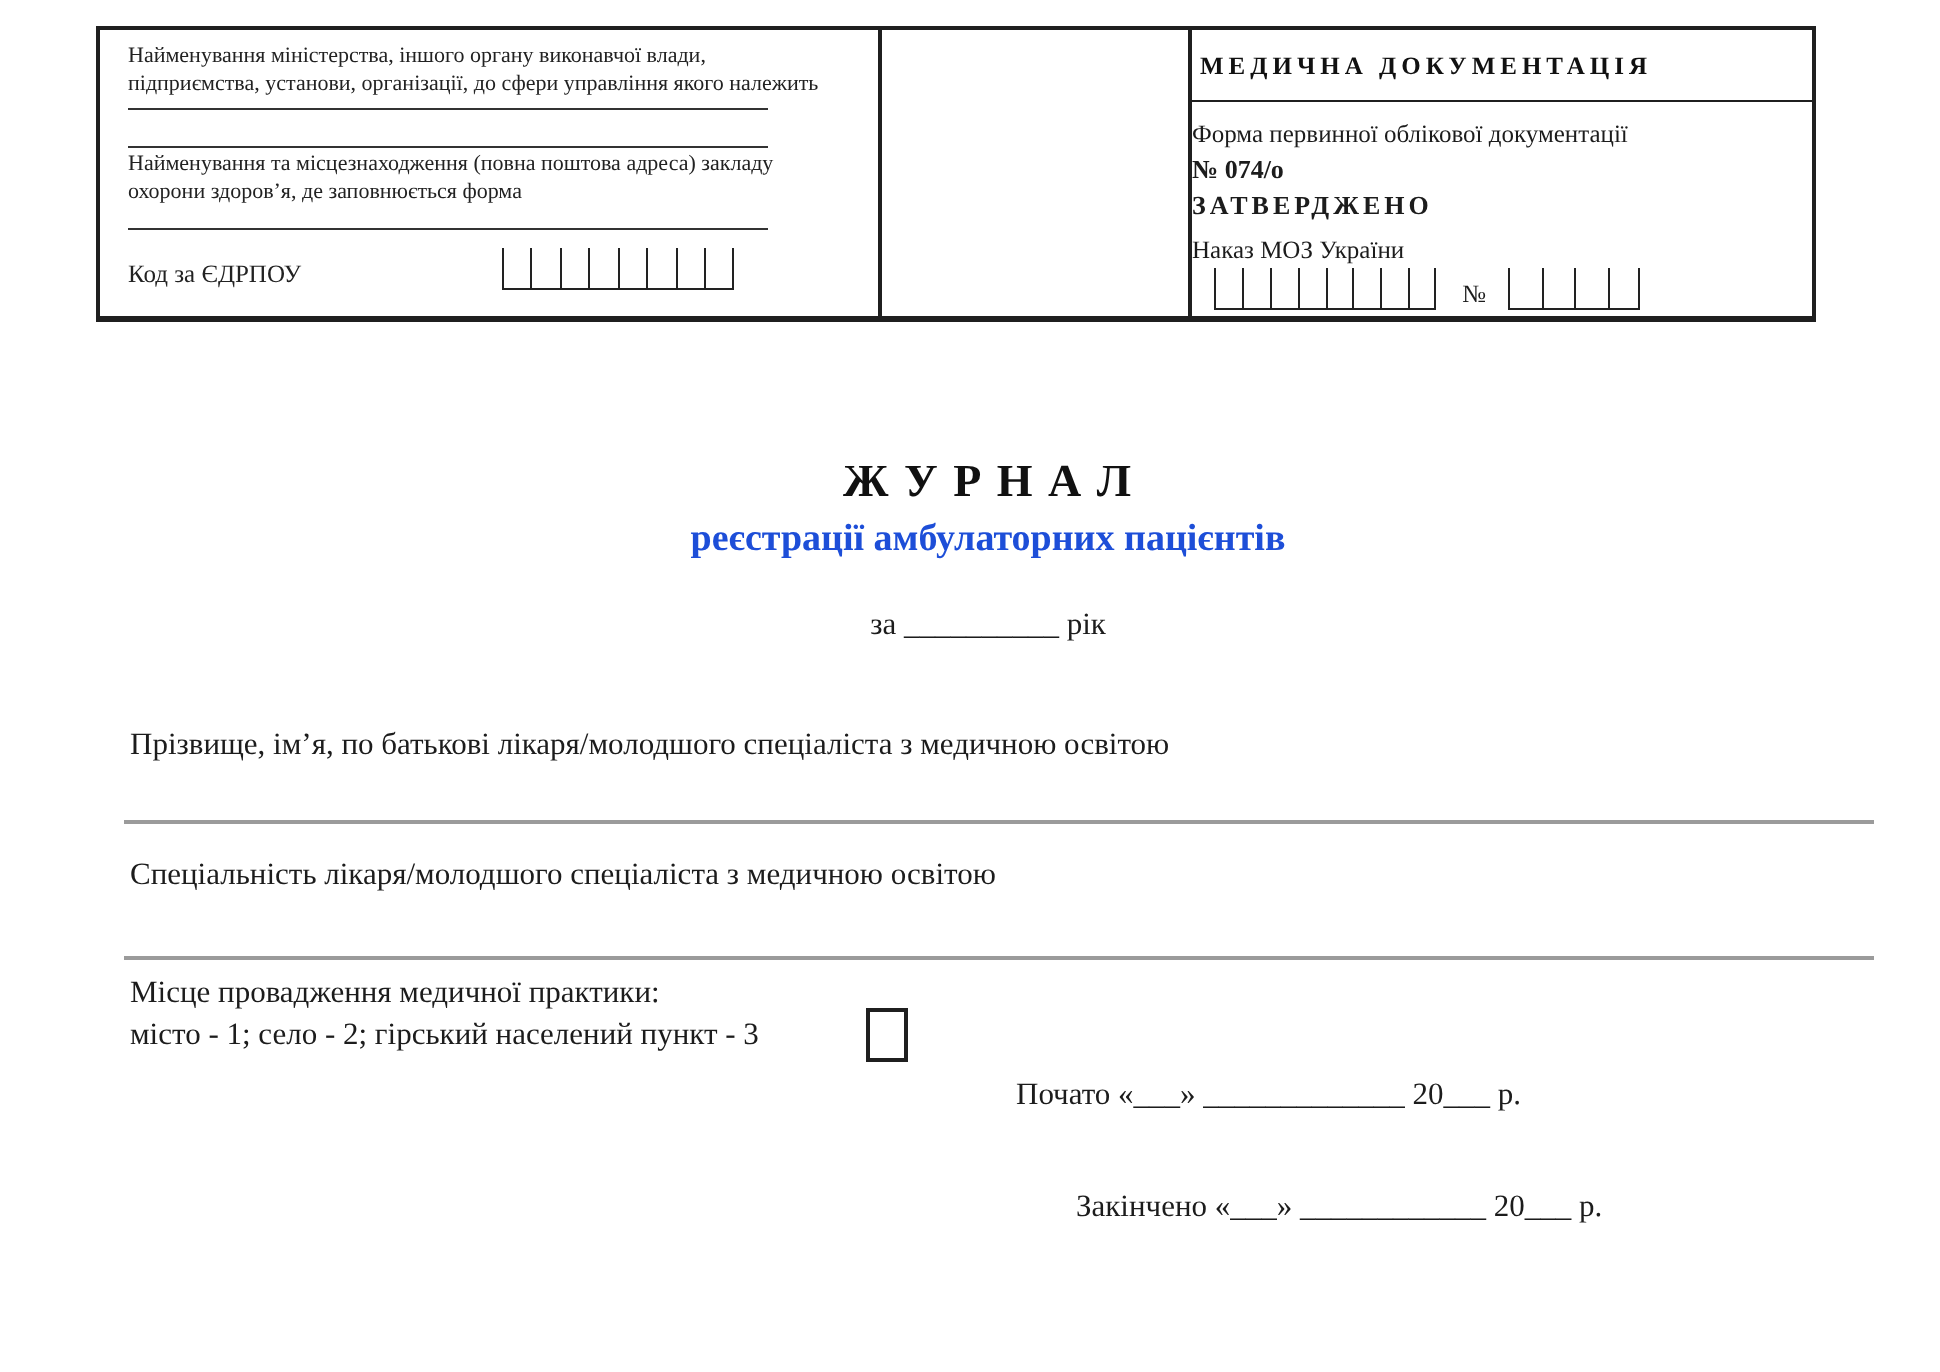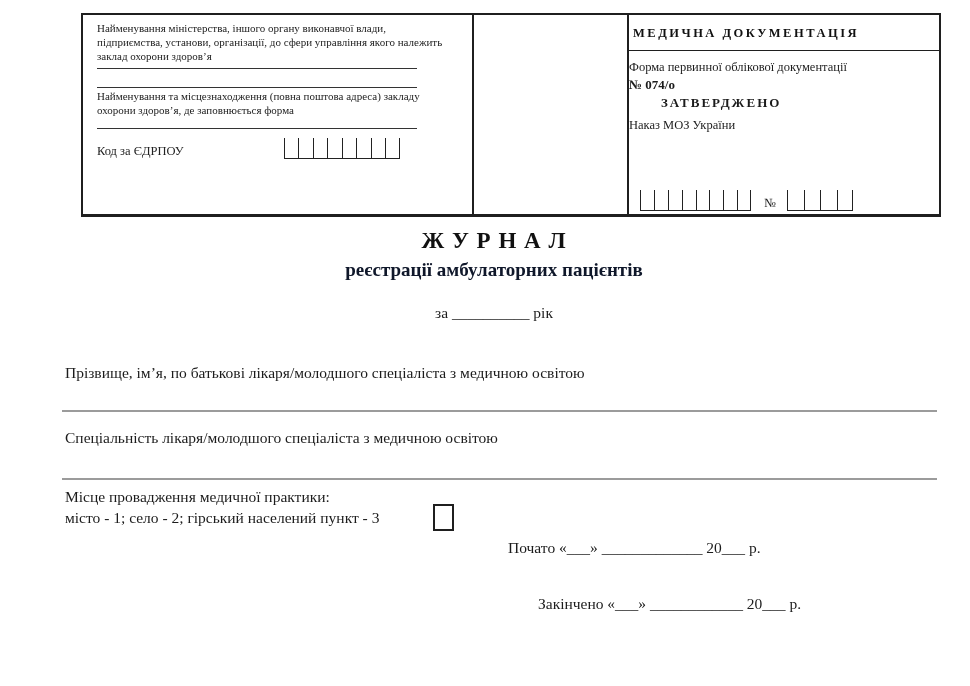--- a/index.html
+++ b/index.html
@@ -5,21 +5,21 @@
   * { margin:0; padding:0; box-sizing:border-box; }
   html,body { background:#ffffff; }
   .page {
     position:relative; width:970px; height:686px; background:#fff;
     font-family:"Liberation Serif","DejaVu Serif",serif; color:#1c1c1c;
     overflow:hidden;
   }
 
   
   .header-box {
-    position:absolute; left:81px; top:13px; width:860px; height:204px;
+    position:absolute; left:48px; top:13px; width:860px; height:148px;
     border:2px solid #1f1f1f; border-bottom-width:3px; display:flex;
   }
   .h-left  { width:391px; border-right:2px solid #1f1f1f; padding:6px 6px 0 14px; }
   .h-mid   { width:155px; border-right:2px solid #1f1f1f; }
   .h-right { flex:1; text-align:left; position:relative; }
 
   .h-left .para { font-size:11px; line-height:14px; color:#222; }
   .write-line { width:320px; height:0; border-bottom:1.4px solid #333; }
   .wl-1 { margin-top:5px; }
   .wl-2 { margin-top:18px; }
@@ -34,35 +34,35 @@
   .comb .cc:last-child { border-right:1.6px solid #222; }
   .comb-edrpou { margin-left:100px; }
   .comb-edrpou .cc { width:14.5px; height:20px; }
 
   .med-doc-head {
     padding:11px 4px 9px; border-bottom:1.6px solid #1f1f1f;
     font-weight:bold; font-size:12.5px; letter-spacing:2.5px; color:#111;
   }
   .form-line { margin-top:9px; font-size:12.5px; }
   .form-no   { margin-top:2px; font-size:13px; font-weight:bold; }
-  .approved  { margin-top:2px; font-size:13px; font-weight:bold; letter-spacing:2px;padding-left:32px; }
+  .approved  { margin-top:2px; font-size:13px; font-weight:bold; letter-spacing:2px; }
   .order     { margin-top:7px; font-size:12.5px; }
 
   .right-comb-row {
     position:absolute; left:11px; bottom:3px;
     display:flex; align-items:flex-end;
   }
   .comb-code .cc { width:13.9px; height:20px; }
   .no-lbl { font-size:12.5px; margin:0 11px 0 13px; }
   .comb-number .cc { width:16.5px; height:20px; }
 
   
   .title-block { position:absolute; left:18px; top:228px; width:952px; text-align:center; }
   .t1 { font-size:23px; font-weight:bold; line-height:26px; letter-spacing:1px; color:#111; }
-  .t2 { font-size:19px; font-weight:bold; line-height:23px; margin-top:4px; color:#0f172a; }
+  .t2 { font-size:19px; font-weight:bold; line-height:23px; margin-top:4px; color:#1d4ed8; }
   .t3 { font-size:15.5px; line-height:20px; margin-top:22px; }
 
   
   .abs { position:absolute; font-size:15.5px; line-height:20px; color:#1c1c1c; }
   .rule { position:absolute; left:62px; width:875px; height:2px; background:#9b9b9b; }
   .lbl-doctor    { left:65px; top:363px; }
   .rule-1        { top:410px; }
   .lbl-specialty { left:65px; top:428px; }
   .rule-2        { top:478px; }
   .lbl-place     { left:65px; top:487px; }
@@ -78,21 +78,20 @@
 <body>
 
 <div class="page">
 
   <div class="header-box">
 
     <div class="h-left">
       <div class="para">
         <div>Найменування міністерства, іншого органу виконавчої влади,</div>
         <div>підприємства, установи, організації, до сфери управління якого належить</div>
-        <div>заклад охорони здоров’я</div>
       </div>
       <div class="write-line wl-1"></div>
       <div class="write-line wl-2"></div>
       <div class="para para-2">
         <div>Найменування та місцезнаходження (повна поштова адреса) закладу</div>
         <div>охорони здоров’я, де заповнюється форма</div>
       </div>
       <div class="write-line wl-3"></div>
       <div class="edrpou-row">
         <span class="lbl">Код за ЄДРПОУ</span>

